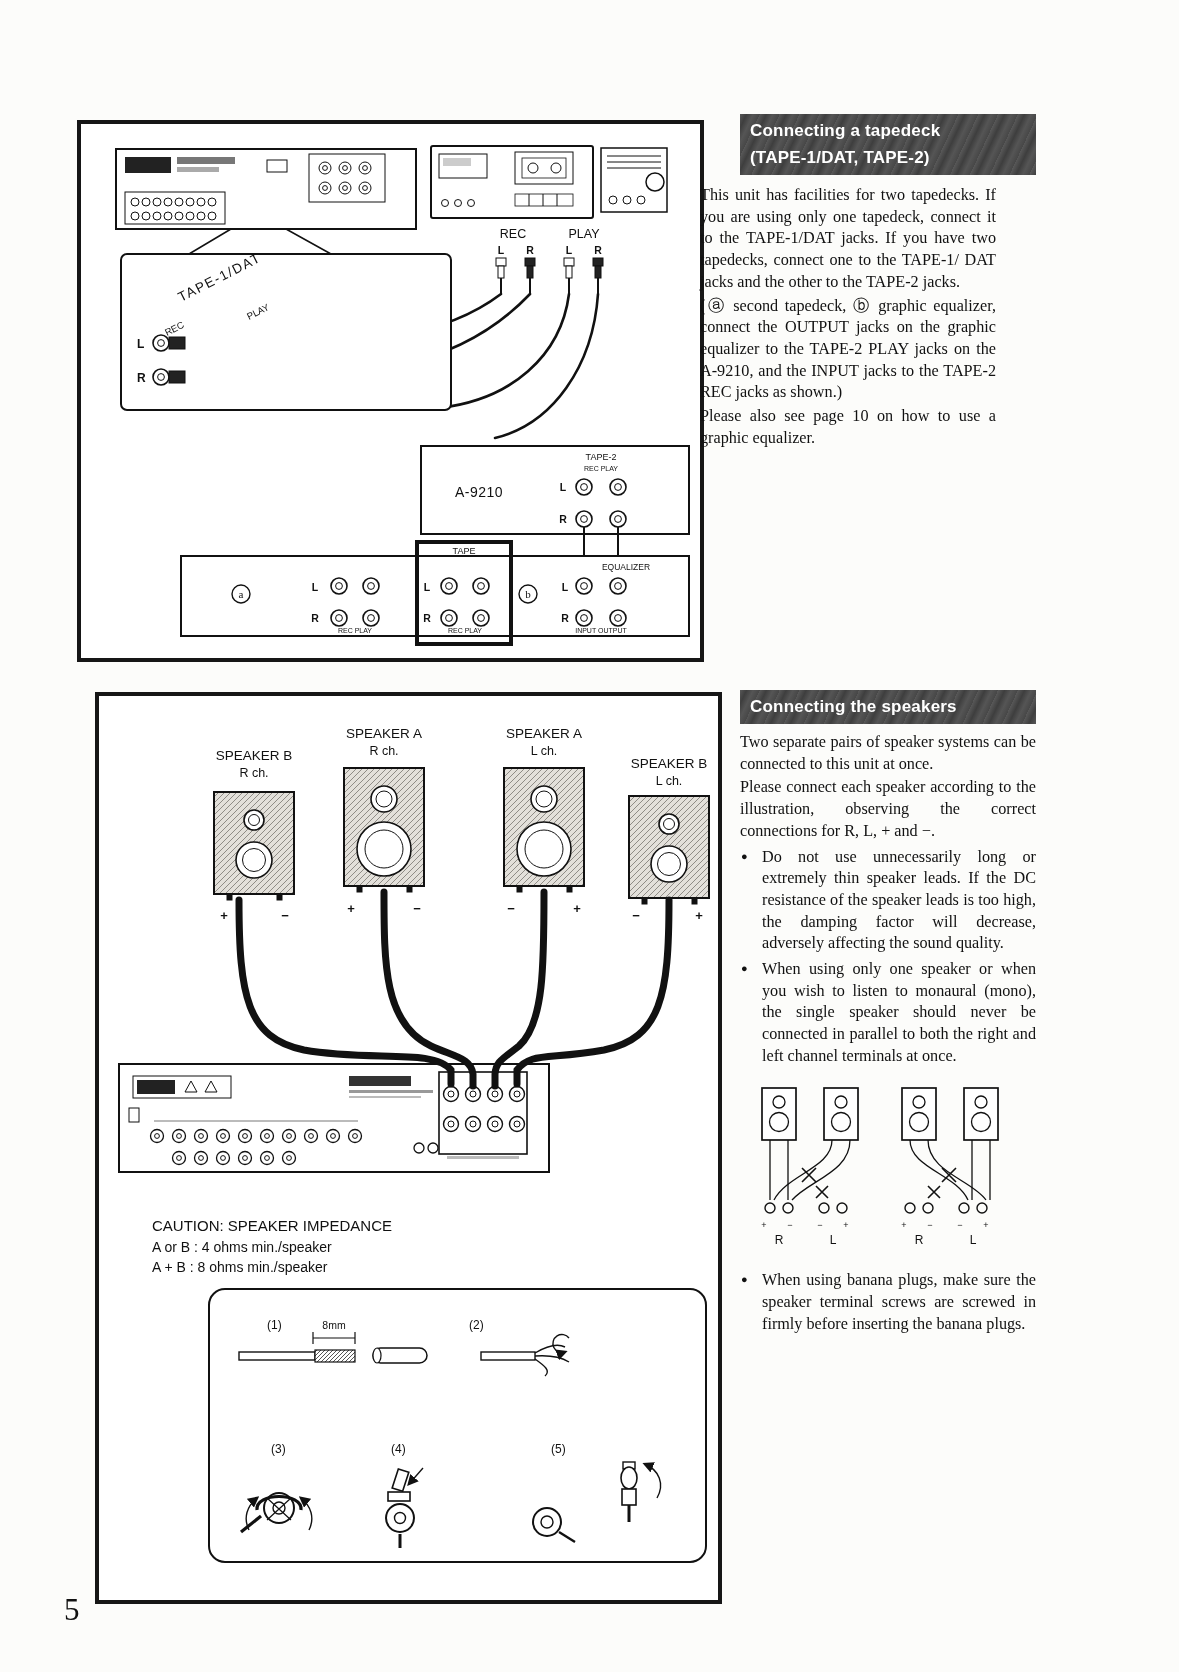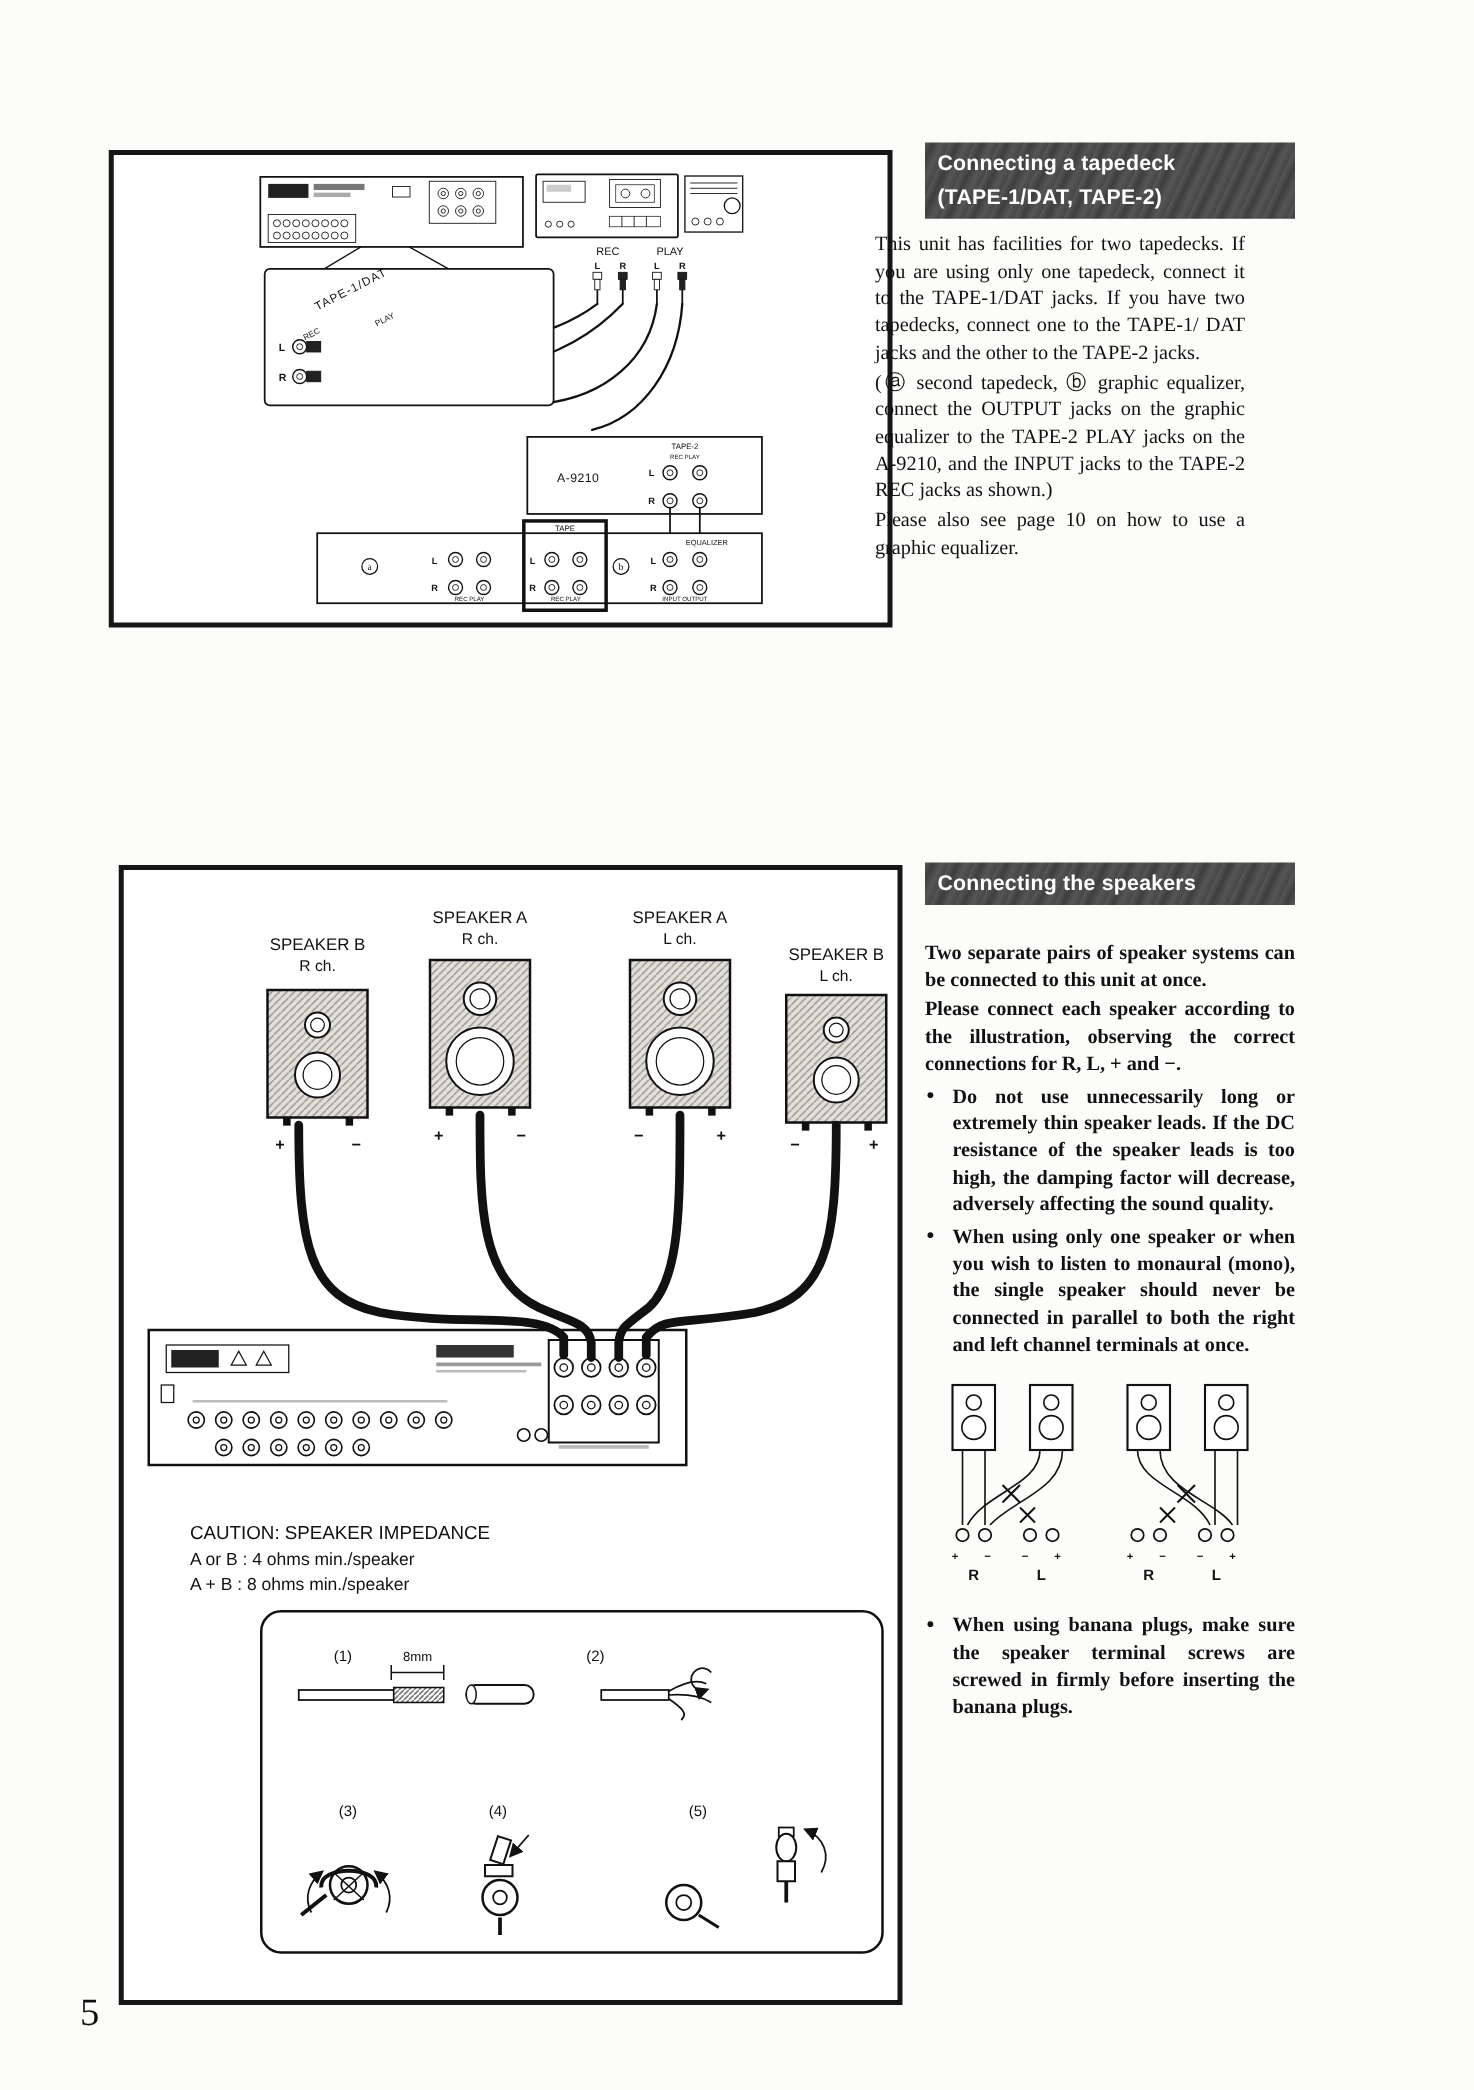--- a/index.html
+++ b/index.html
@@ -47,21 +47,21 @@
     top: 1592px;
     font-size: 31px;
     font-family: "Liberation Serif", serif;
   }
   svg text { font-family: "Liberation Sans", sans-serif; fill: #111; }
   svg .ser { font-family: "Liberation Serif", serif; }
 </style>
 </head>
 <body>
 
-<div class="frame" style="left:87px; top:120px; width:627px; height:382px;">
+<div class="frame" style="left:77px; top:120px; width:627px; height:542px;">
 <svg viewBox="0 0 619 534">
   <defs>
     <marker id="arr1" markerWidth="8" markerHeight="8" refX="6" refY="4" orient="auto">
       <path d="M0,0 L8,4 L0,8 z" fill="#111"></path>
     </marker>
   </defs>
 
   <g stroke="#111" fill="none" stroke-width="1">
     <rect x="35" y="25" width="300" height="80" stroke-width="2" fill="#fff"></rect>
     <rect x="44" y="33" width="46" height="16" fill="#222" stroke="none"></rect>
@@ -492,21 +492,21 @@
       <rect x="23" y="31" width="14" height="16" fill="#fff" stroke-width="1.6"></rect>
       <path d="M30,47 L30,64" stroke-width="3"></path>
     </g>
   </g>
 </svg>
 </div>
 
 <div class="sec-title" style="left:740px; top:690px;">
   <div>Connecting the speakers</div>
 </div>
-<div class="textcol" style="left:740px; top:752px;font-weight:bold;">
+<div class="textcol" style="left:740px; top:732px;">
   <p>Two separate pairs of speaker systems can be connected to this unit at once.</p>
   <p>Please connect each speaker according to the illustration, observing the correct connections for R, L, + and −.</p>
   <ul class="bullets">
     <li>Do not use unnecessarily long or extremely thin speaker leads. If the DC resistance of the speaker leads is too high, the damping factor will decrease, adversely affecting the sound quality.</li>
     <li>When using only one speaker or when you wish to listen to monaural (mono), the single speaker should never be connected in parallel to both the right and left channel terminals at once.</li>
   </ul>
 
   
   <svg class="mini-diagram" width="272" height="172" viewBox="0 0 272 172">
     <g stroke="#111" fill="none">

